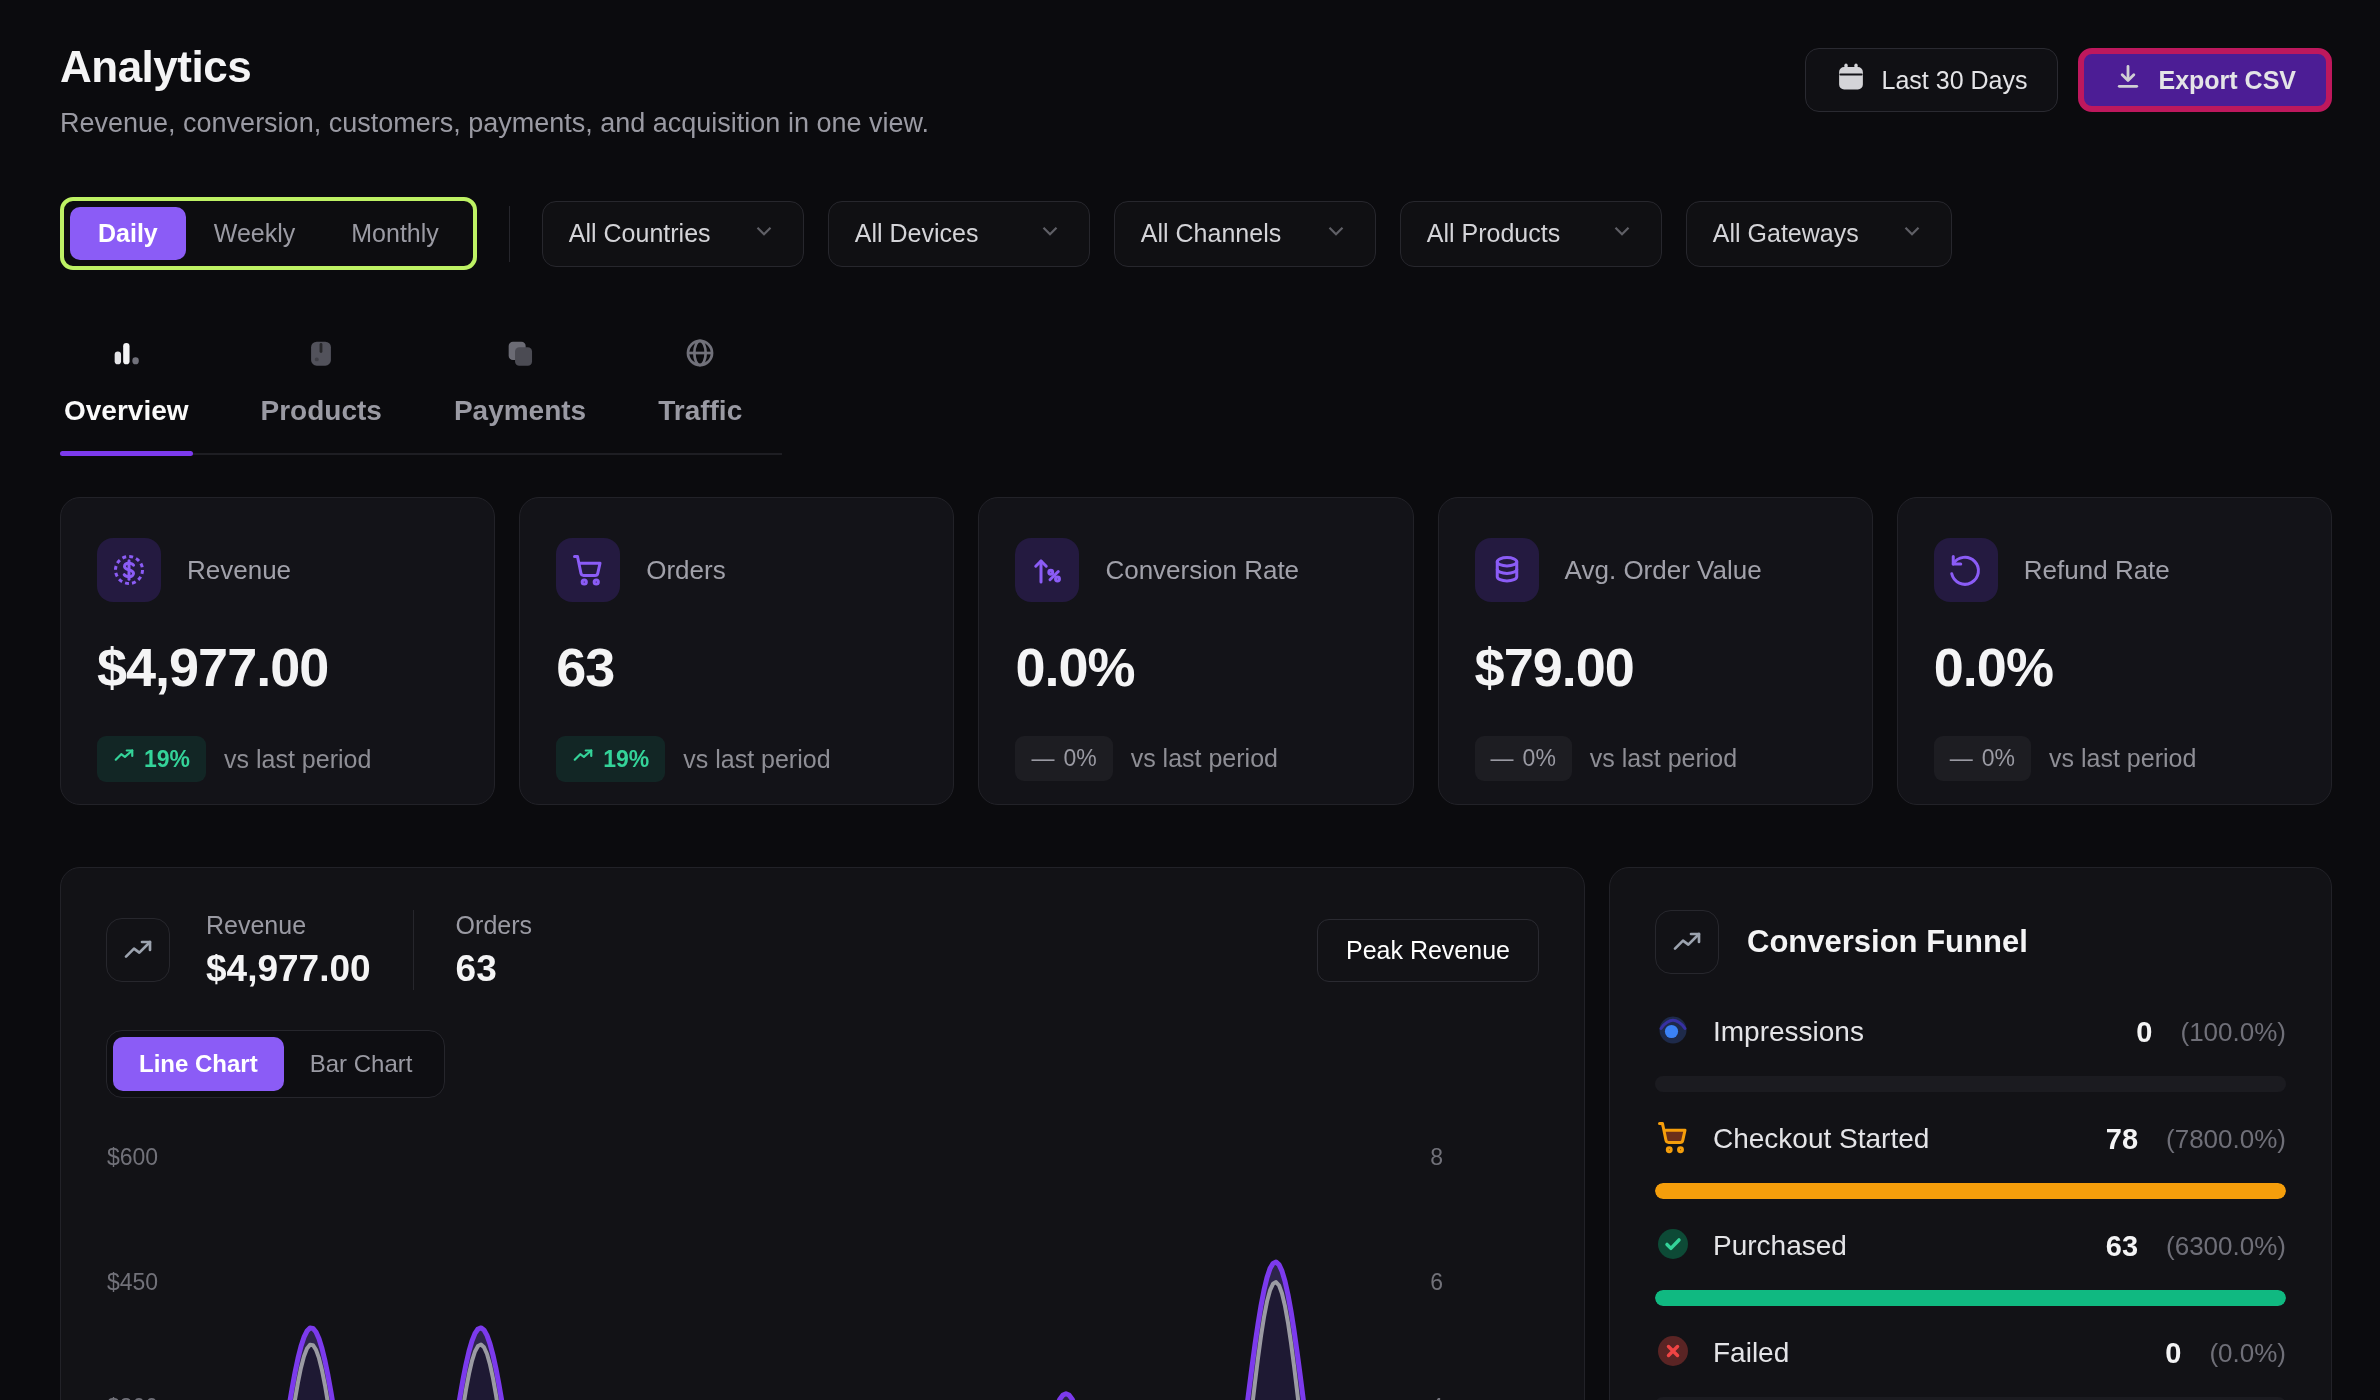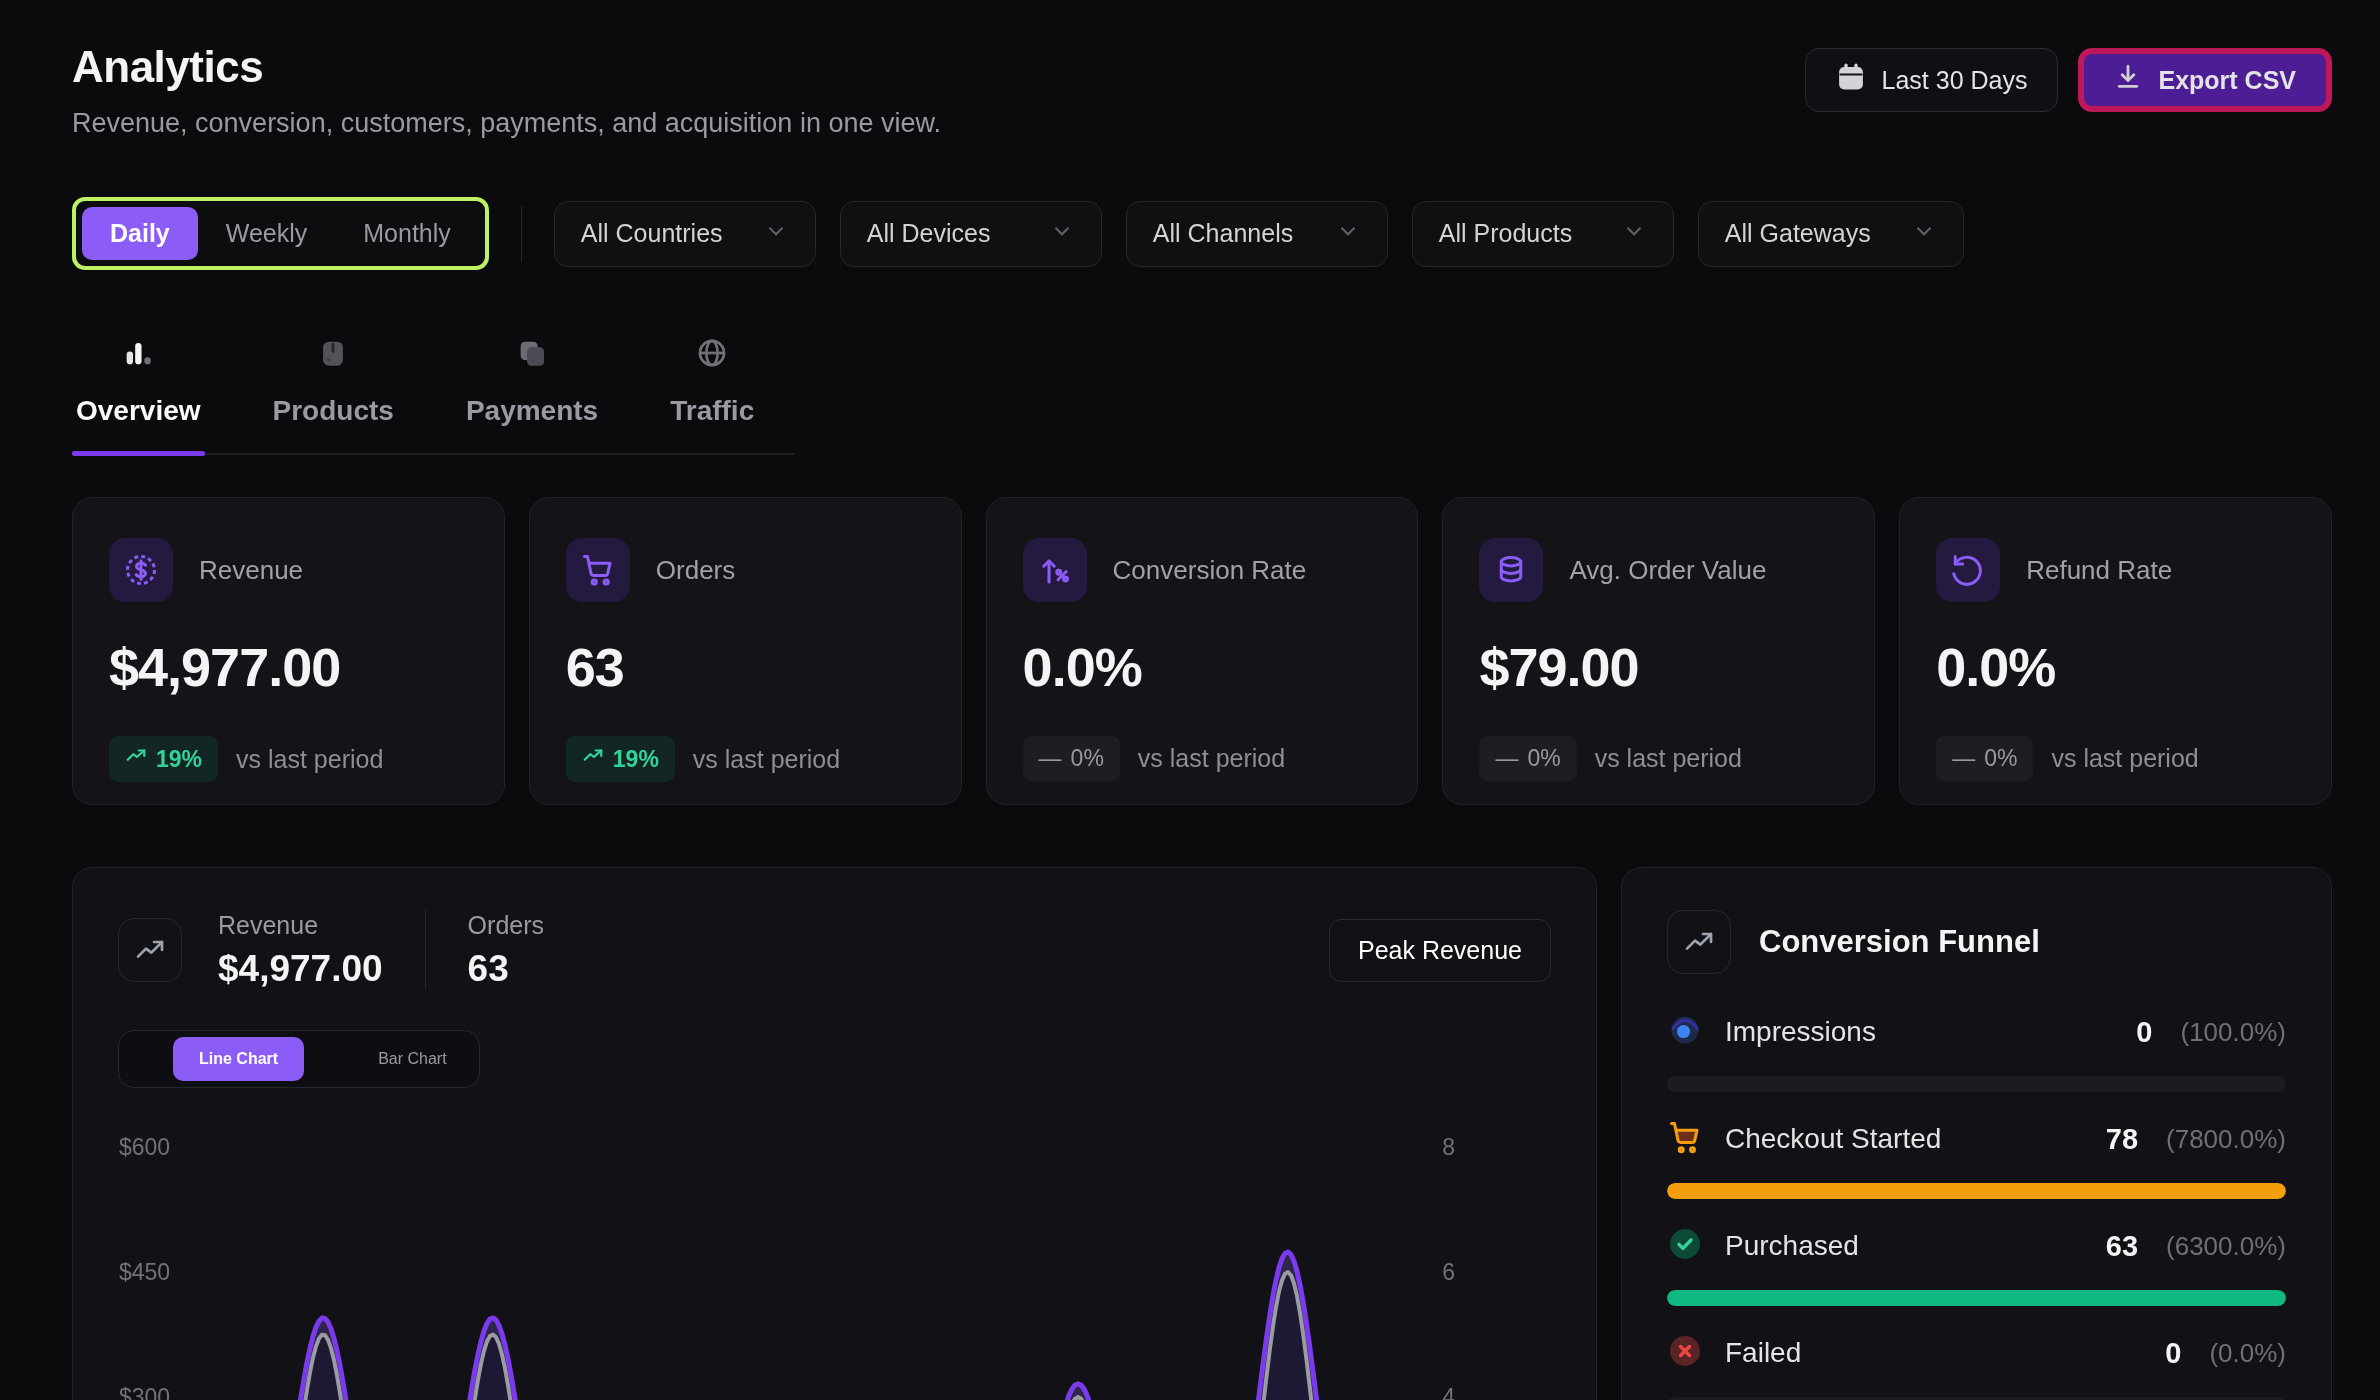--- a/index.html
+++ b/index.html
@@ -1,21 +1,20 @@
 <!DOCTYPE html>
 <html><head>
 <meta charset="utf-8">
 <style>
   html,body{margin:0;padding:0;background:#0a0a0d;}
   *{box-sizing:border-box;}
   .screen{
     position:relative;width:2380px;height:1400px;overflow:hidden;
     background:#0b0b0e;color:#e6e6e9;
     font-family:"Liberation Sans","DejaVu Sans",sans-serif;
-    padding-left:12px;
   }
   .page{padding:42px 48px 0 60px;}
 
   
   .hdr{display:flex;justify-content:space-between;align-items:flex-start;}
   .hdr h1{margin:0;font-size:44px;font-weight:bold;color:#f4f4f5;letter-spacing:-0.5px;}
   .hdr .sub{margin-top:16px;font-size:27px;color:#9a9aa3;}
   .hdr-actions{display:flex;gap:20px;margin-top:6px;}
   .btn{display:flex;align-items:center;gap:16px;height:64px;padding:0 30px;
        border-radius:14px;font-size:25px;color:#e4e4e7;cursor:pointer;}
@@ -62,21 +61,21 @@
 
   .chart-hd{display:flex;align-items:center;}
   .icbox{width:64px;height:64px;border-radius:16px;border:1px solid #27272d;display:flex;align-items:center;justify-content:center;color:#9ca3af;}
   .metric{margin-left:36px;}
   .metric .m-label{font-size:25px;color:#9a9aa3;}
   .metric .m-value{margin-top:8px;font-size:37px;font-weight:bold;color:#f4f4f5;}
   .m-div{width:1px;height:80px;background:#26262c;margin:0 42px;}
   .peak-chip{margin-left:auto;border:1px solid #2a2a31;border-radius:12px;padding:16px 28px;font-size:25px;color:#ffffff;}
 
   .mode-toggle{display:flex;align-items:center;border:1px solid #26262c;border-radius:16px;padding:6px;width:fit-content;margin-top:40px;background:#0e0e12;}
-  .mode{padding:13px 26px;border-radius:10px;font-size:16px;color:#9a9aa3;cursor:pointer;margin-left:48px;}
+  .mode{padding:13px 26px;border-radius:10px;font-size:24px;color:#9a9aa3;cursor:pointer;}
   .mode.active{background:#8b5cf6;color:#fff;font-weight:bold;}
 
   .plot{position:relative;margin-top:32px;height:310px;}
   .plot svg{position:absolute;left:0;top:0;overflow:hidden;}
   .ytick{position:absolute;font-size:23px;color:#717179;transform:translateY(-50%);}
   .ytick.left{left:1px;}
   .ytick.right{right:96px;}
 
   
   .fn-hd{display:flex;align-items:center;gap:28px;}

